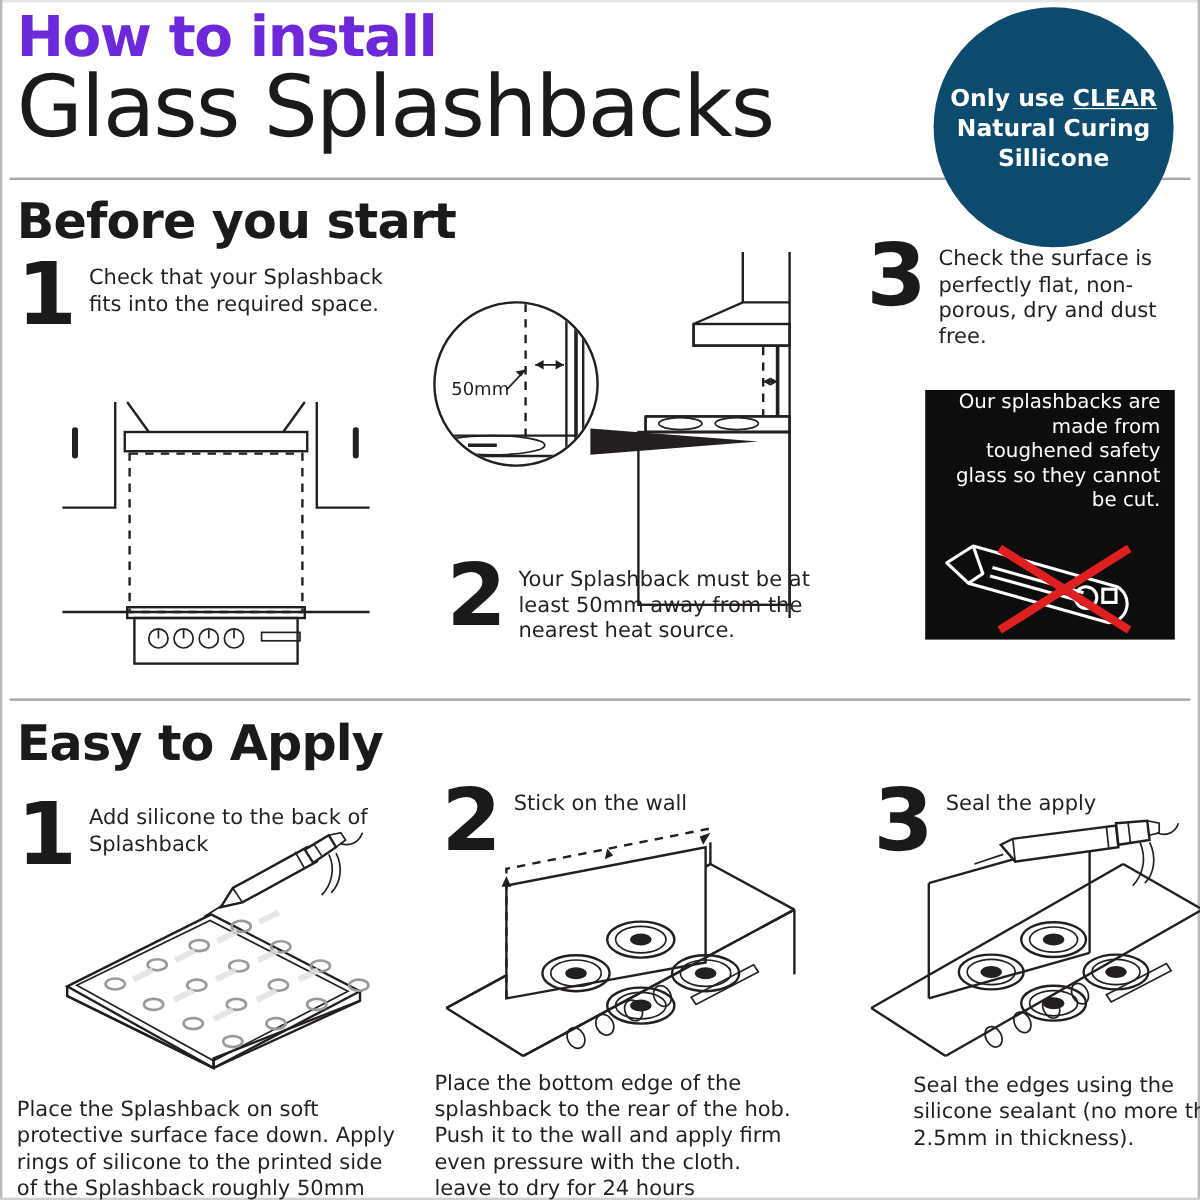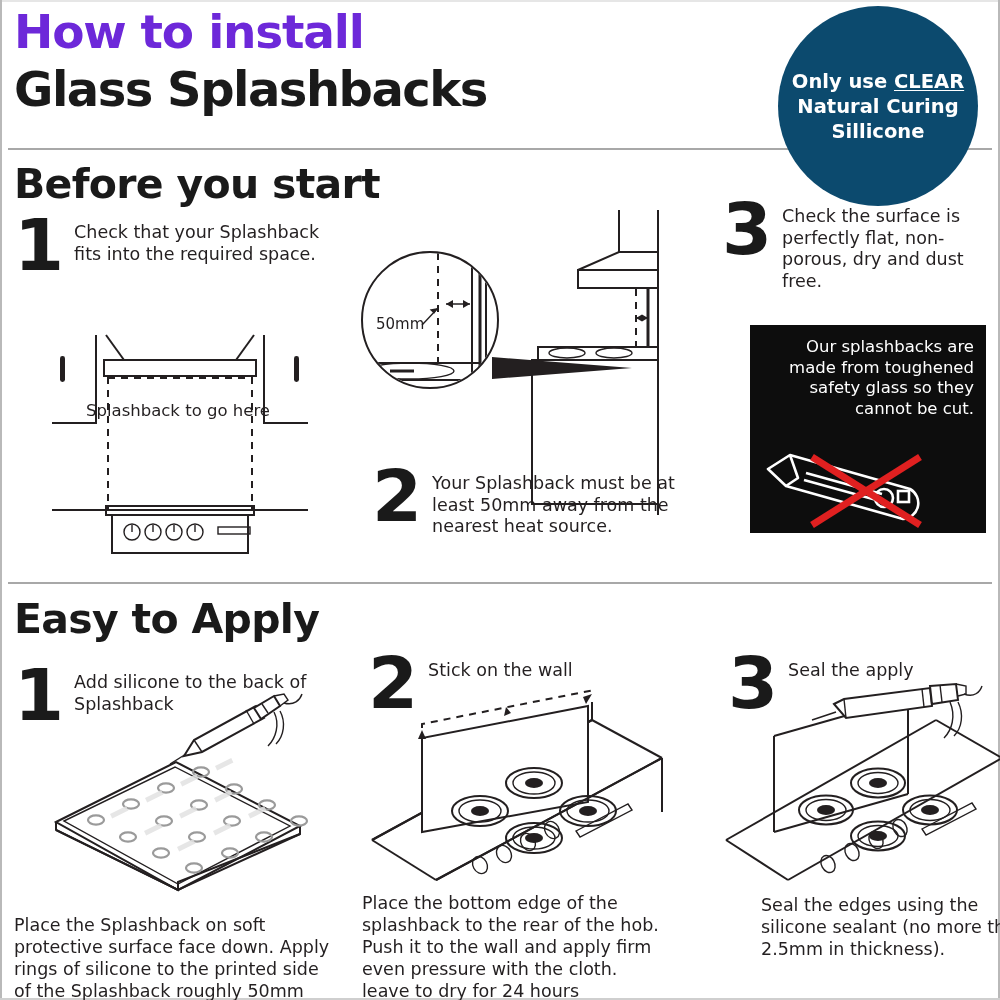--- a/index.html
+++ b/index.html
@@ -18,21 +18,21 @@
 
   
   .headline{position:absolute;left:14px;top:6px;width:760px;}
   .h-small{
     font-family:"DejaVu Sans","Liberation Sans",sans-serif;
     font-weight:bold;font-size:47px;line-height:52px;letter-spacing:-1.2px;
     color:#6d28d9;white-space:nowrap;
   }
   .h-big{
     font-family:"DejaVu Sans","Liberation Sans",sans-serif;
-    font-weight:bold;font-size:48px;line-height:70px;letter-spacing:-1.5px;
+    font-weight:normal;font-size:71px;line-height:70px;letter-spacing:-1.5px;
     color:#1a1a1a;white-space:nowrap;margin-top:-4px;
   }
 
   .rule-top{position:absolute;left:8px;top:148px;width:984px;height:2px;background:#a8a8a8;}
   .rule-mid{position:absolute;left:8px;top:582px;width:984px;height:2px;background:#a8a8a8;}
 
   .section-title{
     position:absolute;font-weight:bold;font-size:41px;letter-spacing:-0.7px;
     color:#1a1a1a;white-space:nowrap;
   }
@@ -56,23 +56,23 @@
     font-weight:bold;color:#1a1a1a;
     font-size:72px;line-height:58px;letter-spacing:-2px;
     margin-right:12px;margin-top:-6px;
   }
   .step-text{font-size:17.5px;line-height:21.5px;color:#231f20;}
 
   .caption{position:absolute;font-size:17.5px;line-height:22px;color:#231f20;}
 
   
   .warn-card{
-    position:absolute;left:750px;top:325px;width:236px;height:208px;
+    position:absolute;left:771px;top:325px;width:208px;height:208px;
     background:#0d0d0d;color:#ffffff;
-    padding:12px 12px 0 12px;box-sizing:border-box;
+    padding:0 12px 0 12px;box-sizing:border-box;
   }
   .warn-text{
     text-align:right;font-size:16.5px;line-height:20.5px;
     font-weight:normal;color:#ffffff;
   }
   .warn-art{position:absolute;left:10px;bottom:6px;width:188px;height:82px;}
 
   svg{display:block;overflow:visible;}
   .d{fill:none;stroke:#231f20;stroke-width:2;}
   .d-thin{fill:none;stroke:#231f20;stroke-width:1.4;}
@@ -143,21 +143,20 @@
         <circle class="d-thin" cx="113" cy="212" r="8"></circle>
           <path class="d-thin" d="M113 212 V205"></path>
         <circle class="d-thin" cx="134" cy="212" r="8"></circle>
           <path class="d-thin" d="M134 212 V205"></path>
         <circle class="d-thin" cx="155" cy="212" r="8"></circle>
           <path class="d-thin" d="M155 212 V205"></path>
       </g>
       <rect class="d-thin" x="178" y="207" width="32" height="7"></rect>
     </svg>
   </div>
-  <div style="position:absolute;left:68px;top:400px;width:220px;text-align:center;font-size:16.5px;line-height:21px;">Splashback to go here</div>
 
   <div class="diag" style="left:360px;top:205px;">
     <svg width="340" height="310" viewBox="0 0 340 310">
 
       <path class="d" d="M259 5 V47"></path>
       <path class="d" d="M298 5 V310"></path>
 
       <path class="d" d="M218 65 L259 47 H298"></path>
       <path class="d" d="M218 65 V83 H298"></path>
       <path class="d" d="M218 83 V83"></path>

